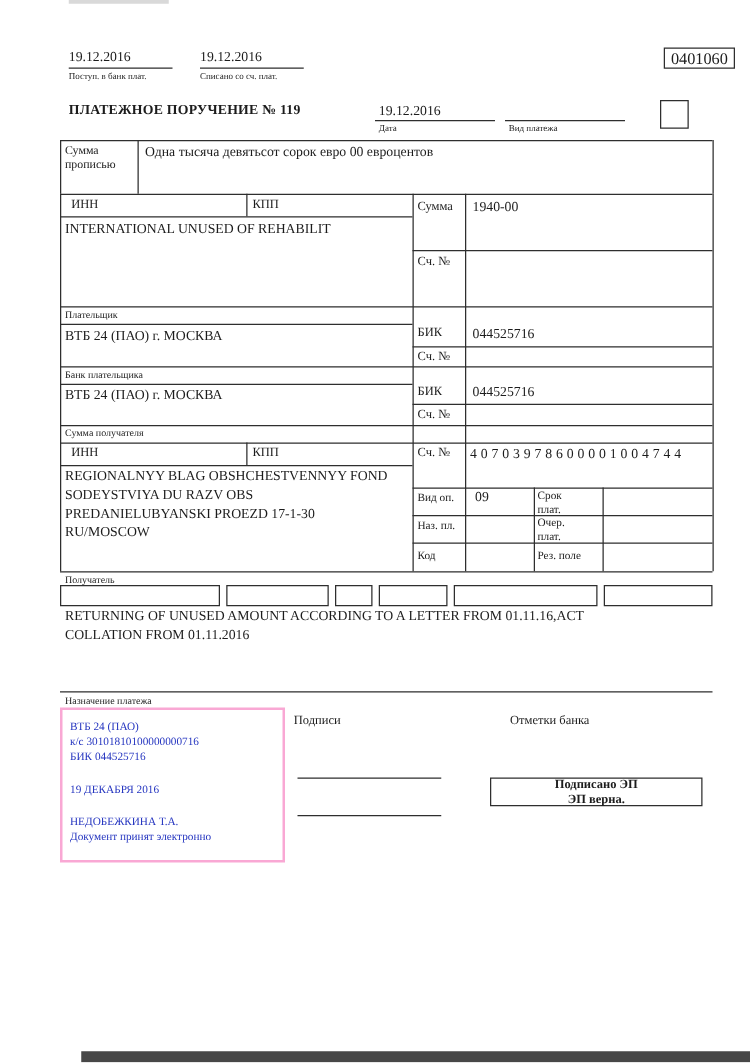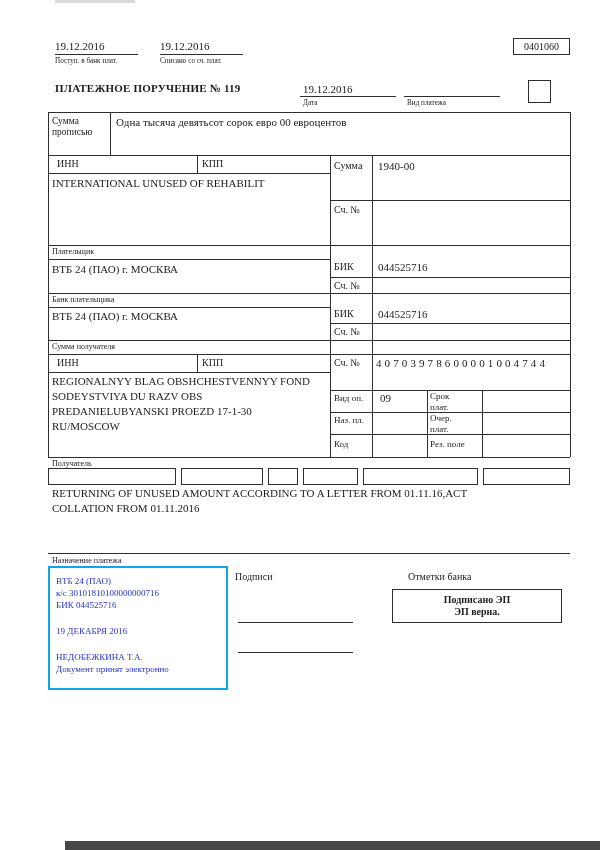--- a/index.html
+++ b/index.html
@@ -10,23 +10,23 @@
   .t{position:absolute;white-space:nowrap;line-height:1.18;}
   .f11{font-size:11px;}
   .f10{font-size:10px;}
   .f9{font-size:9px;}
   .f95{font-size:9.5px;}
   .f8{font-size:8px;}
   .f7{font-size:7.2px;}
   .wrap{white-space:normal;}
   .title{font-weight:bold;font-size:11px;letter-spacing:.2px;}
   .box{position:absolute;border:1px solid #2e2e2e;box-sizing:border-box;}
-  .code-box{display:flex;align-items:center;justify-content:center;font-size:10px;}
+  .code-box{display:flex;align-items:center;justify-content:center;font-size:13px;margin-left:18px;}
   .spread{letter-spacing:3.1px;}
-  .stamp{position:absolute;border:2px solid #0ea5e9;box-sizing:border-box;color:#2636c0;font-size:9px;}
+  .stamp{position:absolute;border:2px solid #f9a8d4;box-sizing:border-box;color:#2636c0;font-size:9px;}
   .stamp .sl{position:absolute;left:6px;white-space:nowrap;}
   .signed{display:flex;flex-direction:column;align-items:center;justify-content:center;
           font-weight:bold;font-size:10px;line-height:12px;text-align:center;}
   .botbar{position:absolute;background:#474747;}
   .topfrag{position:absolute;background:#d9d9d9;}
 </style>
 </head>
 <body>
 
 <div id="page">
@@ -142,20 +142,20 @@
     <div class="sl" style="top:20px">к/с 30101810100000000716</div>
     <div class="sl" style="top:32px">БИК 044525716</div>
     <div class="sl" style="top:58px">19 ДЕКАБРЯ 2016</div>
     <div class="sl" style="top:84px">НЕДОБЕЖКИНА Т.А.</div>
     <div class="sl" style="top:96px">Документ принят электронно</div>
   </div>
 
   <div class="hl" style="left:238px;top:622px;width:115px"></div>
   <div class="hl" style="left:238px;top:652px;width:115px"></div>
 
-  <div class="box signed" style="left:392px;top:589px;width:170px;height:34px">
+  <div class="box signed" style="left:392px;top:622px;width:170px;height:23px">
     <div>Подписано ЭП</div>
     <div>ЭП верна.</div>
   </div>
 
   <div class="botbar" style="left:65px;top:841px;width:535px;height:9px"></div>
 
 </div>
 
 </body></html>

